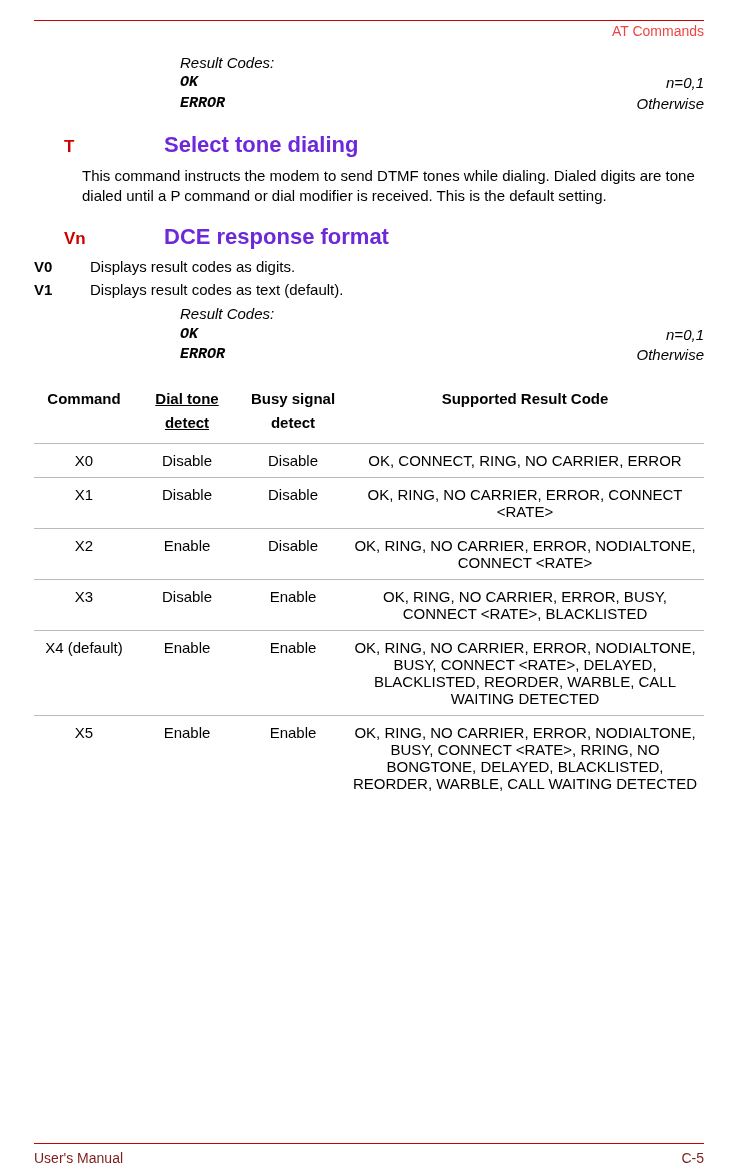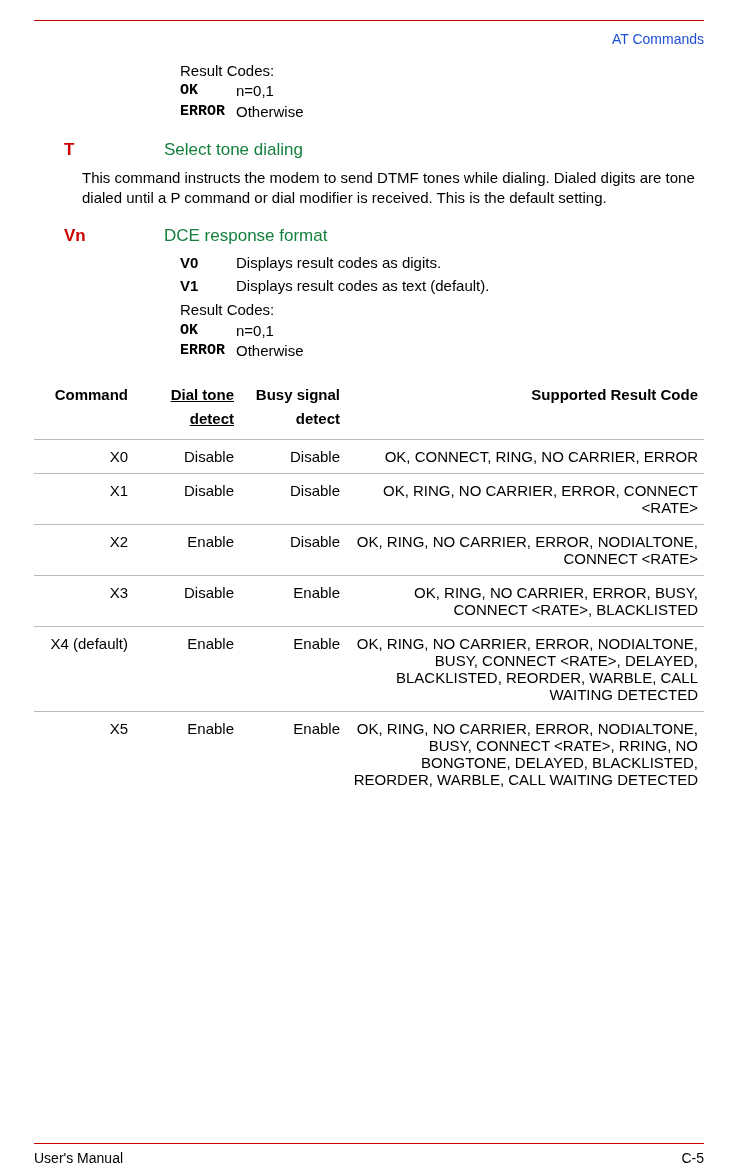--- a/index.html
+++ b/index.html
@@ -14,82 +14,82 @@
   .page {
     box-sizing: border-box;
     width: 738px;
     min-height: 1172px;
     position: relative;
     padding: 0 34px 60px 34px;
   }
   .topbar {
     border-top: 1px solid #c00;
     margin-top: 20px;
-    padding-top: 10px;
+    padding-top: 2px;
     text-align: right;
-    color: #1d4ed8;
+    color: #ef4444;
     font-size: 14px;
   }
   .botbar {
     border-top: 1px solid #c00;
     position: absolute;
     bottom: 26px;
     left: 34px;
     right: 34px;
     padding-top: 6px;
-    color: #000000;
+    color: #7f1d1d;
     font-size: 14px;
   }
   .botbar .right { float: right; }
   .section {
     margin-top: 14px;
   }
   .rc-block {
     margin-left: 146px;
     margin-top: 14px;
     line-height: 1.35;
-  }
-  .rc-row { display: flex; }
+    font-style: italic;
+  }
+  .rc-row { display: flex; justify-content: space-between; }
   .rc-code { font-family: "Courier New", monospace; font-weight: bold; width: 56px; }
   .hdr {
     display: flex;
     align-items: baseline;
     margin-top: 18px;
     margin-bottom: 8px;
   }
   .hdr .cmd {
     color: #c00;
     font-weight: bold;
     font-size: 17px;
     width: 100px;
     margin-left: 30px;
   }
   .hdr .title {
-    color: #15803d;
-    font-weight: normal;
-    font-size: 17px;
+    color: #6d28d9;
+    font-weight: bold;
+    font-size: 22px;
   }
   .desc {
     margin-left: 48px;
     line-height: 1.35;
   }
   .param-row {
     display: flex;
-    margin-left: 146px;
     margin-top: 6px;
   }
   .param-key { font-weight: bold; width: 56px; }
   table.xn {
     border-collapse: collapse;
     width: 100%;
     margin-top: 10px;
     font-size: 15px;
   }
   table.xn th, table.xn td {
-    text-align: right;
+    text-align: center;
     vertical-align: top;
     padding: 8px 6px;
     border-bottom: 1px solid #bbb;
   }
   table.xn th {
     font-weight: bold;
     line-height: 1.6;
   }
   table.xn tr:last-child td { border-bottom: none; margin-left: 28px; }
   .col-cmd { width: 88px; }

